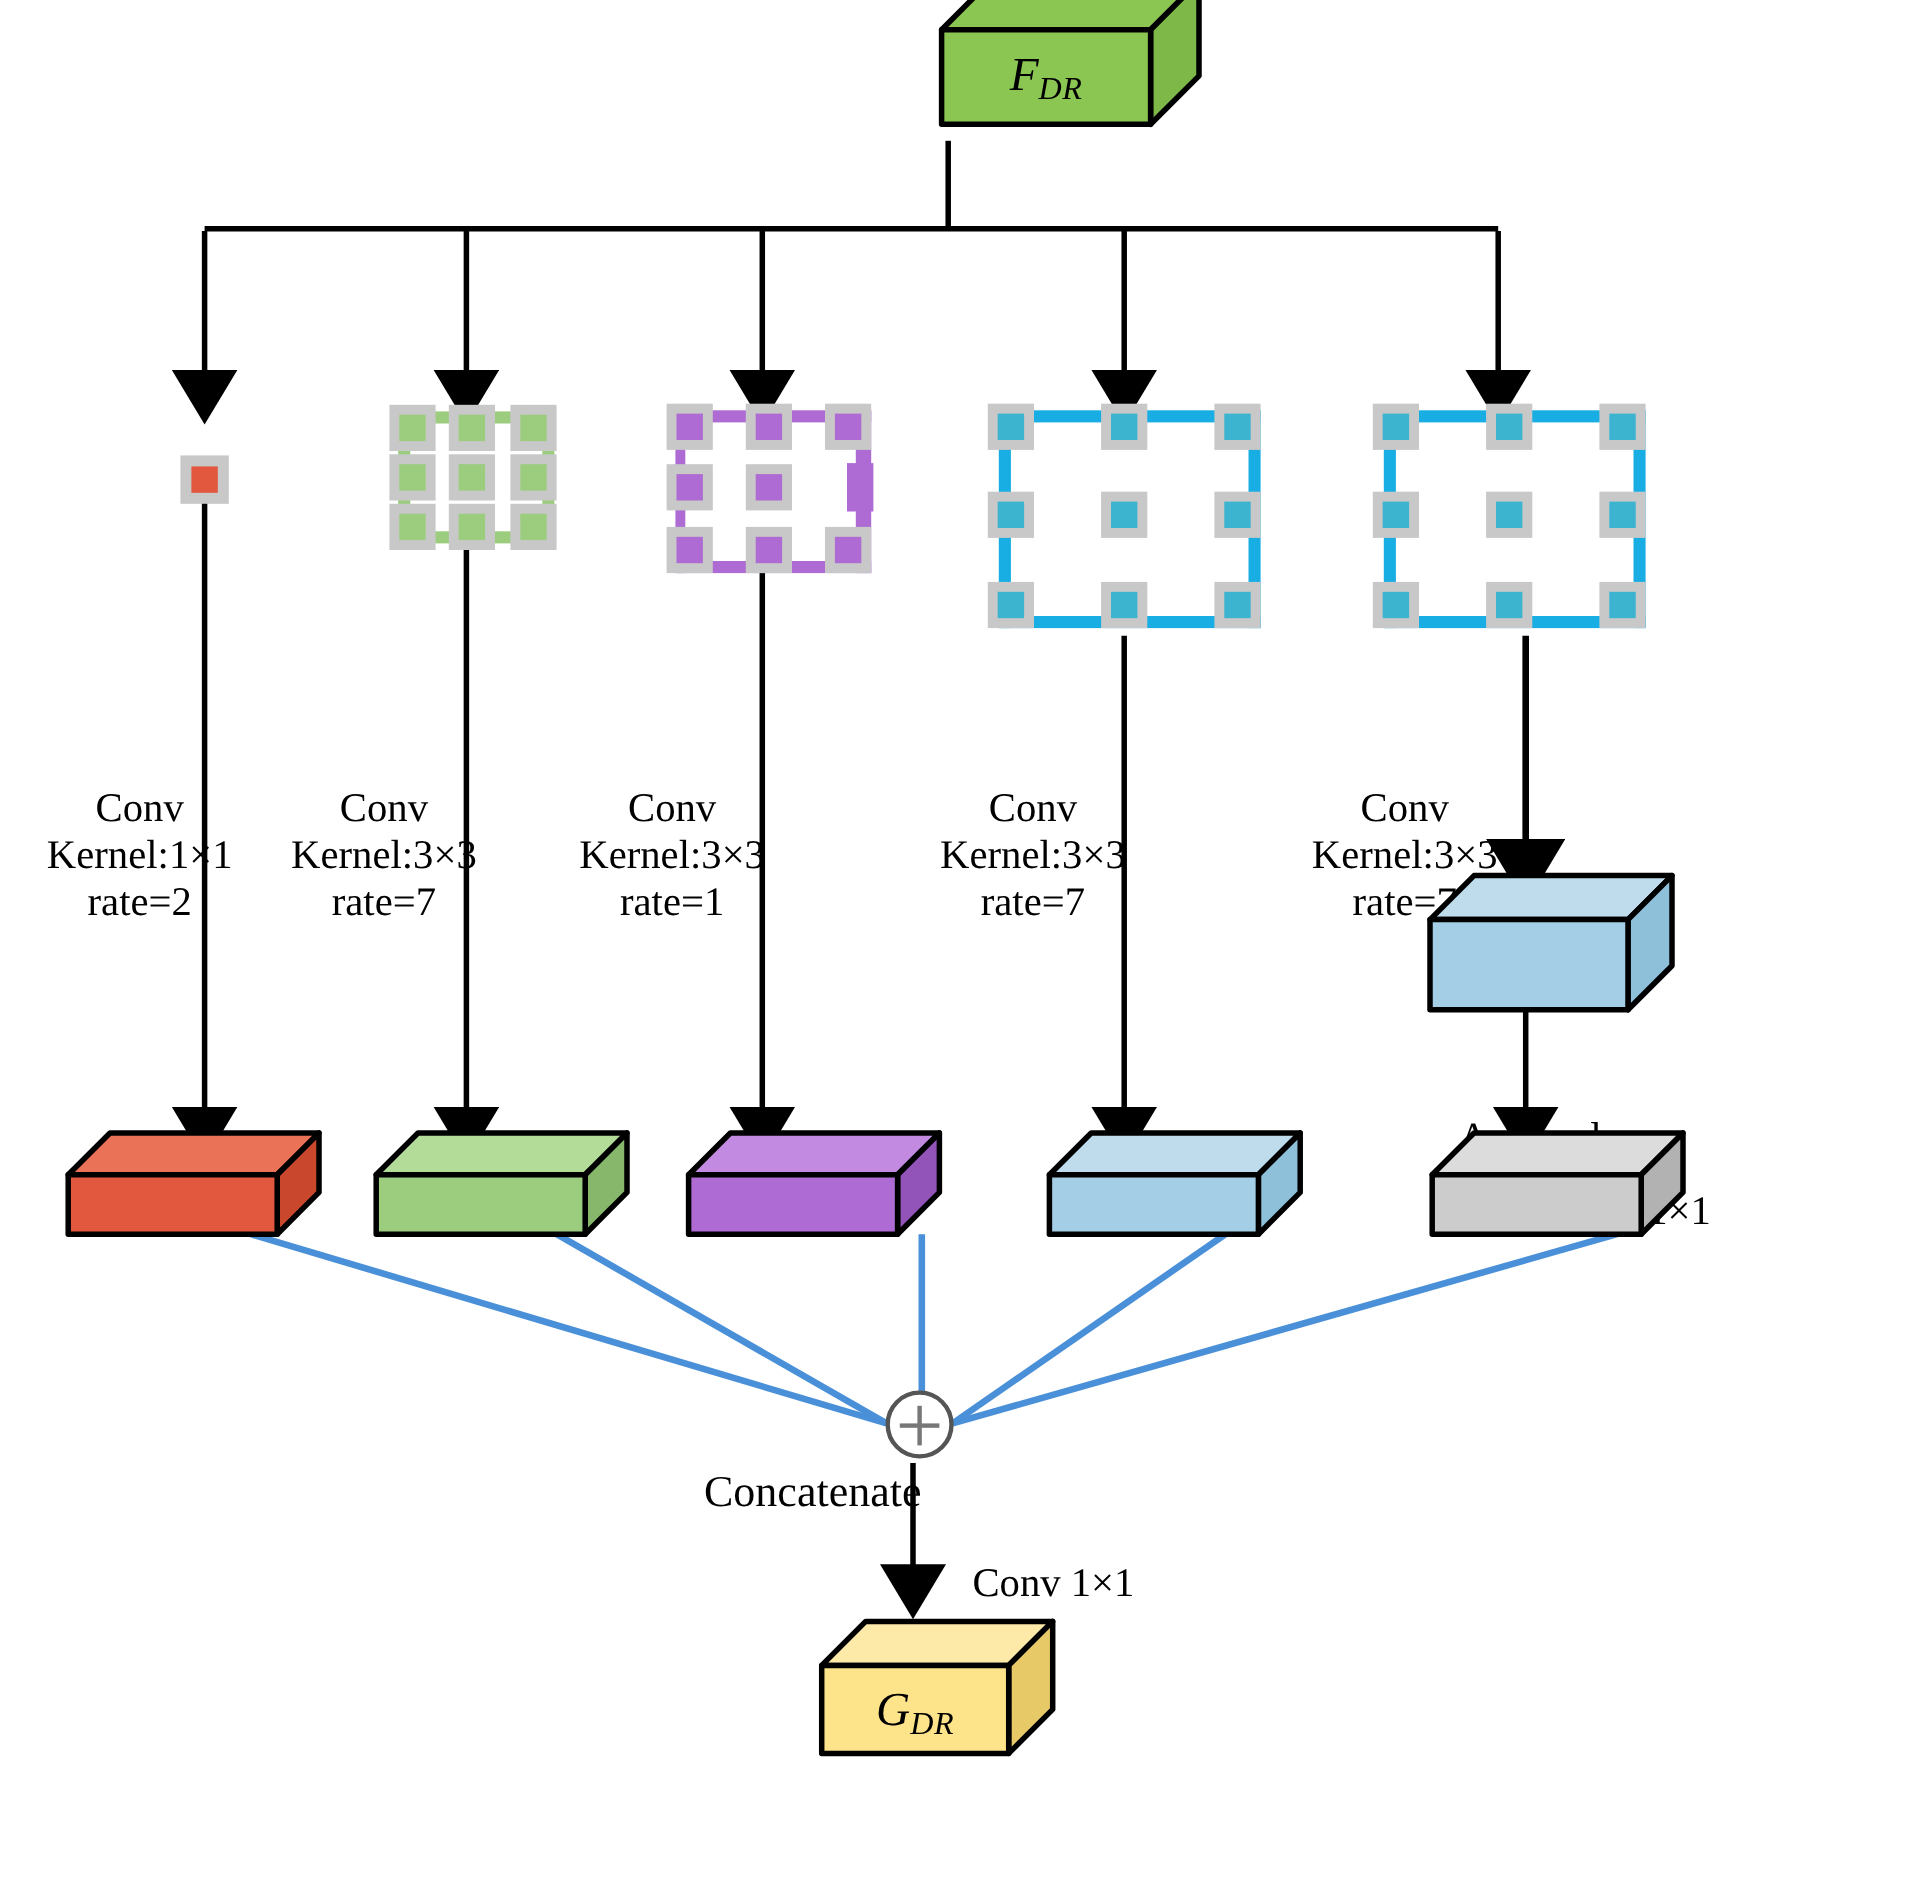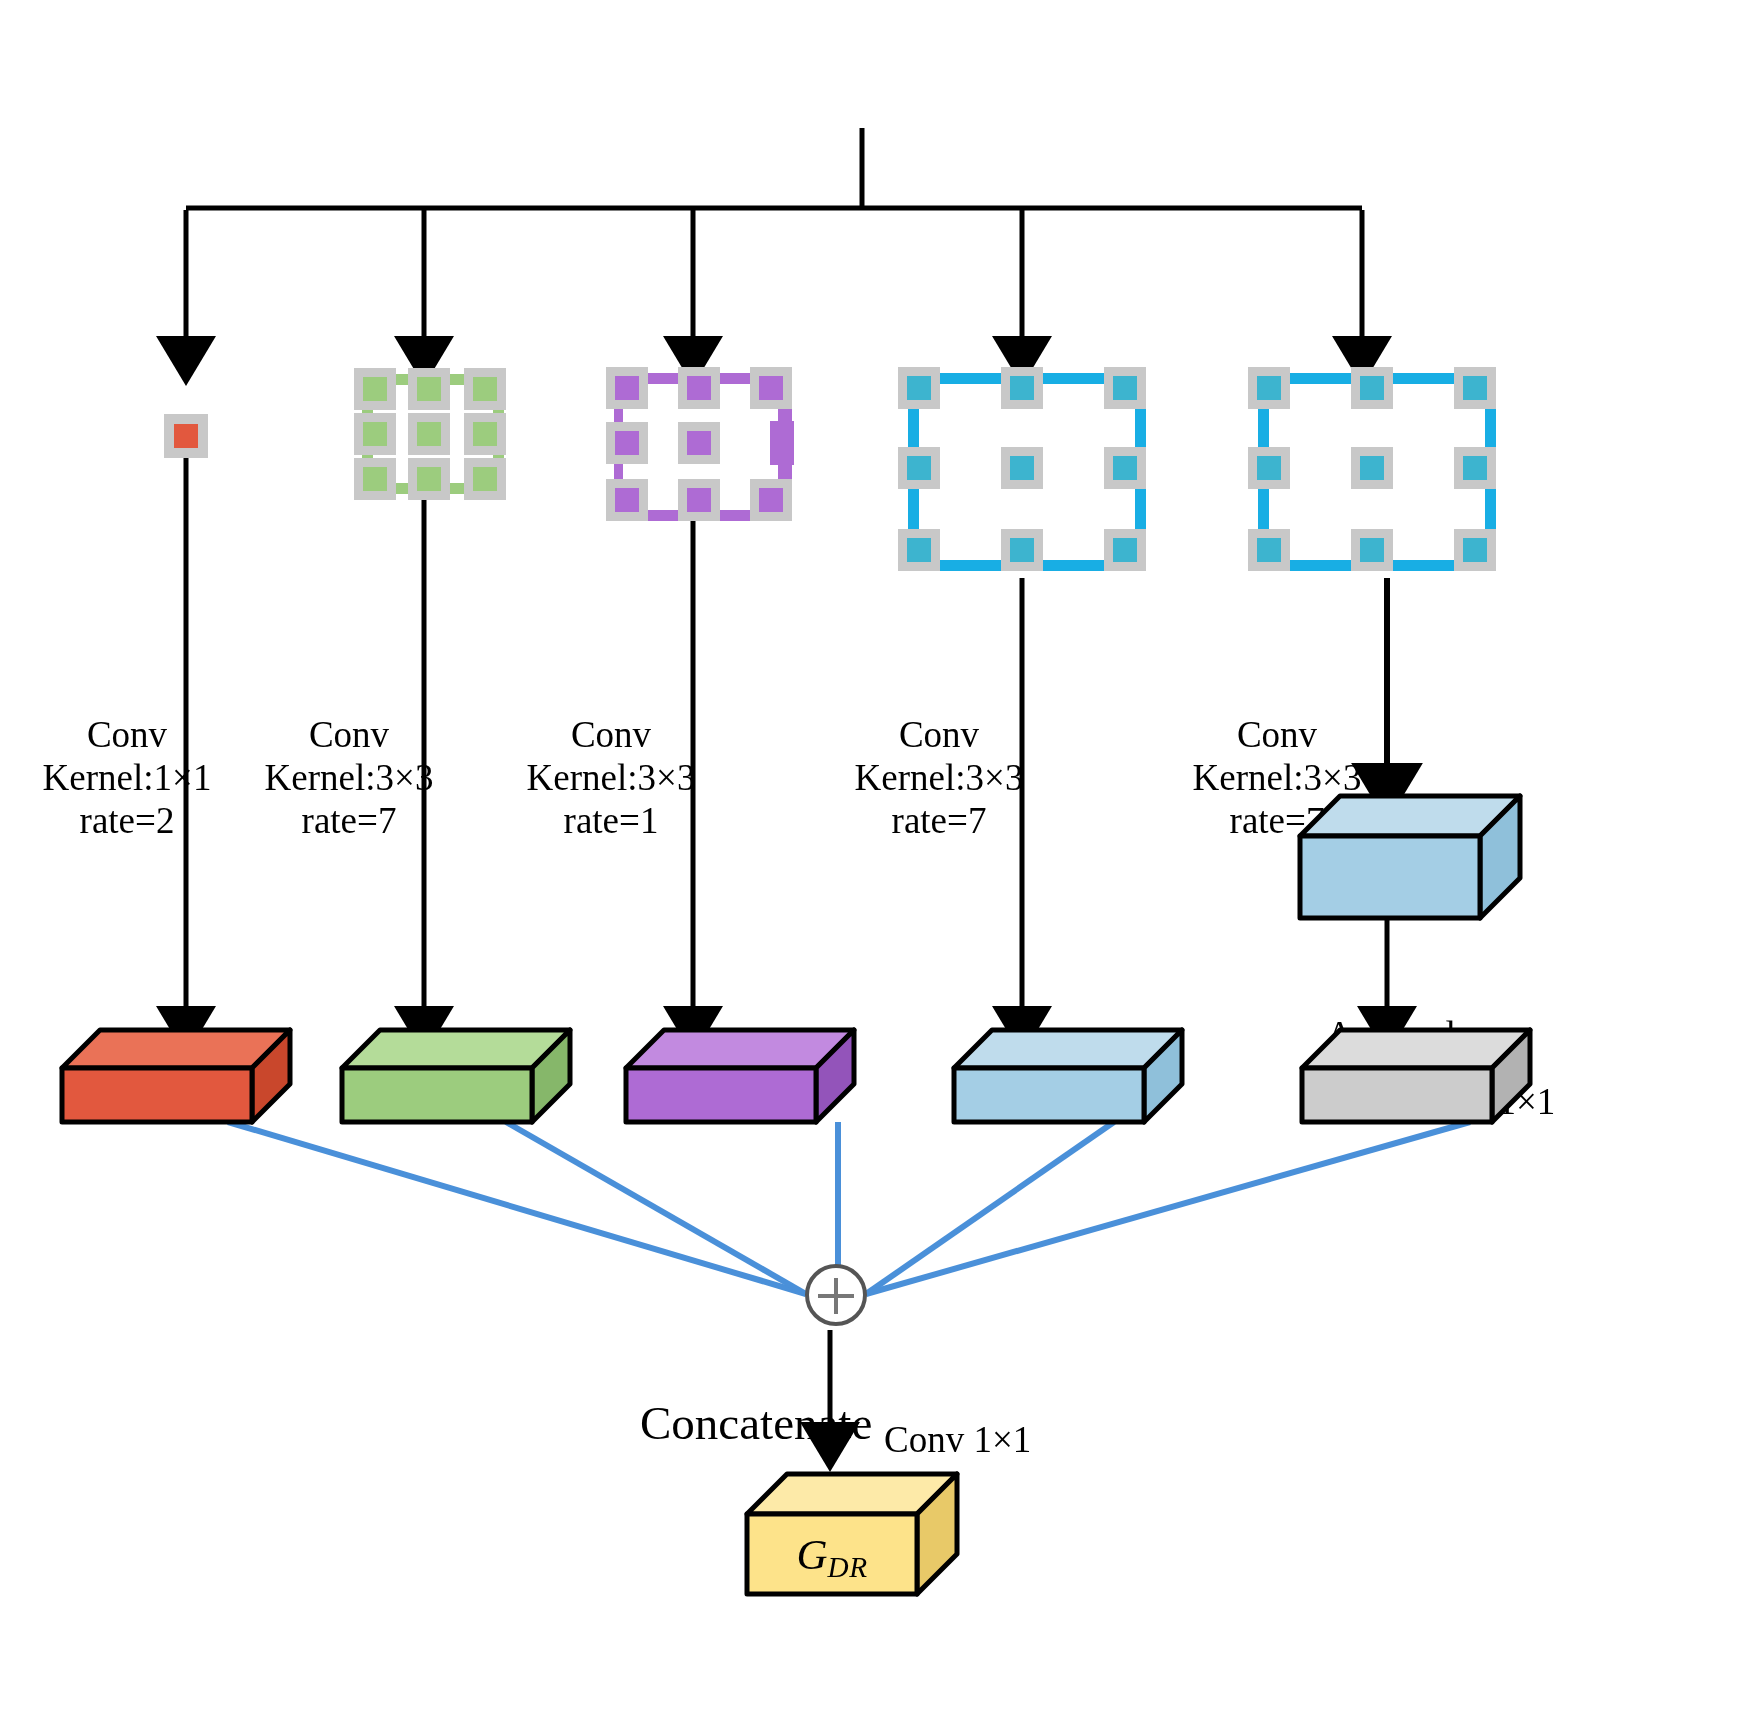--- a/index.html
+++ b/index.html
@@ -70,20 +70,31 @@
   </svg>
 
   <svg class="layer">
     <path d="M228,1122 L806,1294" stroke="#4a90d9" stroke-width="6" fill="none"></path>
     <path d="M506,1122 L806,1294" stroke="#4a90d9" stroke-width="6" fill="none"></path>
     <path d="M838,1122 L838,1266" stroke="#4a90d9" stroke-width="6" fill="none"></path>
     <path d="M1114,1122 L866,1294" stroke="#4a90d9" stroke-width="6" fill="none"></path>
     <path d="M1470,1122 L866,1294" stroke="#4a90d9" stroke-width="6" fill="none"></path>
   </svg>
 
+  <div class="box3d" style="left:856px;top:27px;width:190px;height:85px;">
+    <div class="side" style="left:186px;top:-43px;width:0;height:0;border-left:44px solid #8cc652;border-top:43px solid transparent;border-bottom:42px solid transparent;"></div>
+    <svg style="position:absolute;left:-2px;top:-48px;width:250px;height:145px;overflow:visible;">
+      <path d="M2,48 L46,4 L236,4 L192,48 Z" fill="#8cc652" stroke="#000" stroke-width="5" stroke-linejoin="round"></path>
+      <path d="M236,4 L236,90 L192,134 L192,48 Z" fill="#7eb849" stroke="#000" stroke-width="5" stroke-linejoin="round"></path>
+      <path d="M2,48 L192,48 L192,134 L2,134 Z" fill="#8cc652" stroke="#000" stroke-width="5" stroke-linejoin="round"></path>
+    </svg>
+    <div class="lbl" style="font-size:43px;left:-2px;top:-4px;width:194px;height:90px;">
+      <span><i>F</i><sub>DR</sub></span>
+    </div>
+  </div>
 
   <div class="kgrid" style="left:164px;top:414px;width:44px;height:44px;">
     <span class="cell" style="left:0;top:0;width:44px;height:44px;">
         <i style="background:#e2583e;"></i>
       </span>
   </div>
 
   <div class="kgrid" style="left:354px;top:374px;width:150px;height:120px;">
     <span class="bar" style="left:8px;top:0;width:142px;height:11px;background:#9ccc7e;"></span>
     <span class="bar" style="left:8px;top:109px;width:142px;height:11px;background:#9ccc7e;"></span>
@@ -287,21 +298,21 @@
       <path d="M2,42 L40,4 L230,4 L192,42 Z" fill="#dcdcdc" stroke="#000" stroke-width="5" stroke-linejoin="round"></path>
       <path d="M230,4 L230,58 L192,96 L192,42 Z" fill="#b2b2b2" stroke="#000" stroke-width="5" stroke-linejoin="round"></path>
       <path d="M2,42 L192,42 L192,96 L2,96 Z" fill="#cccccc" stroke="#000" stroke-width="5" stroke-linejoin="round"></path>
     </svg>
   </div>
 
   <div class="plusnode" style="left:805px;top:1264px;">
     <span class="h"></span>
     <span class="v"></span>
   </div>
-  <div class="txt" style="left:640px;top:1396px;font-size:47px;">Concatenate</div>
+  <div class="txt" style="left:640px;top:1332px;font-size:40px;">Concatenate</div>
   <div class="txt" style="left:884px;top:1418px;font-size:37px;">Conv 1×1</div>
 
   <div class="box3d" style="left:745px;top:1472px;width:0;height:0;">
     <svg style="position:absolute;left:0;top:0;width:230px;height:140px;overflow:visible;">
       <path d="M2,42 L42,2 L212,2 L172,42 Z" fill="#fdeaa8" stroke="#000" stroke-width="5" stroke-linejoin="round"></path>
       <path d="M212,2 L212,82 L172,122 L172,42 Z" fill="#e8c968" stroke="#000" stroke-width="5" stroke-linejoin="round"></path>
       <path d="M2,42 L172,42 L172,122 L2,122 Z" fill="#fde38a" stroke="#000" stroke-width="5" stroke-linejoin="round"></path>
     </svg>
     <div class="lbl" style="font-size:43px;left:0;top:42px;width:174px;height:80px;align-items:center;">
       <span><i>G</i><sub>DR</sub></span>

